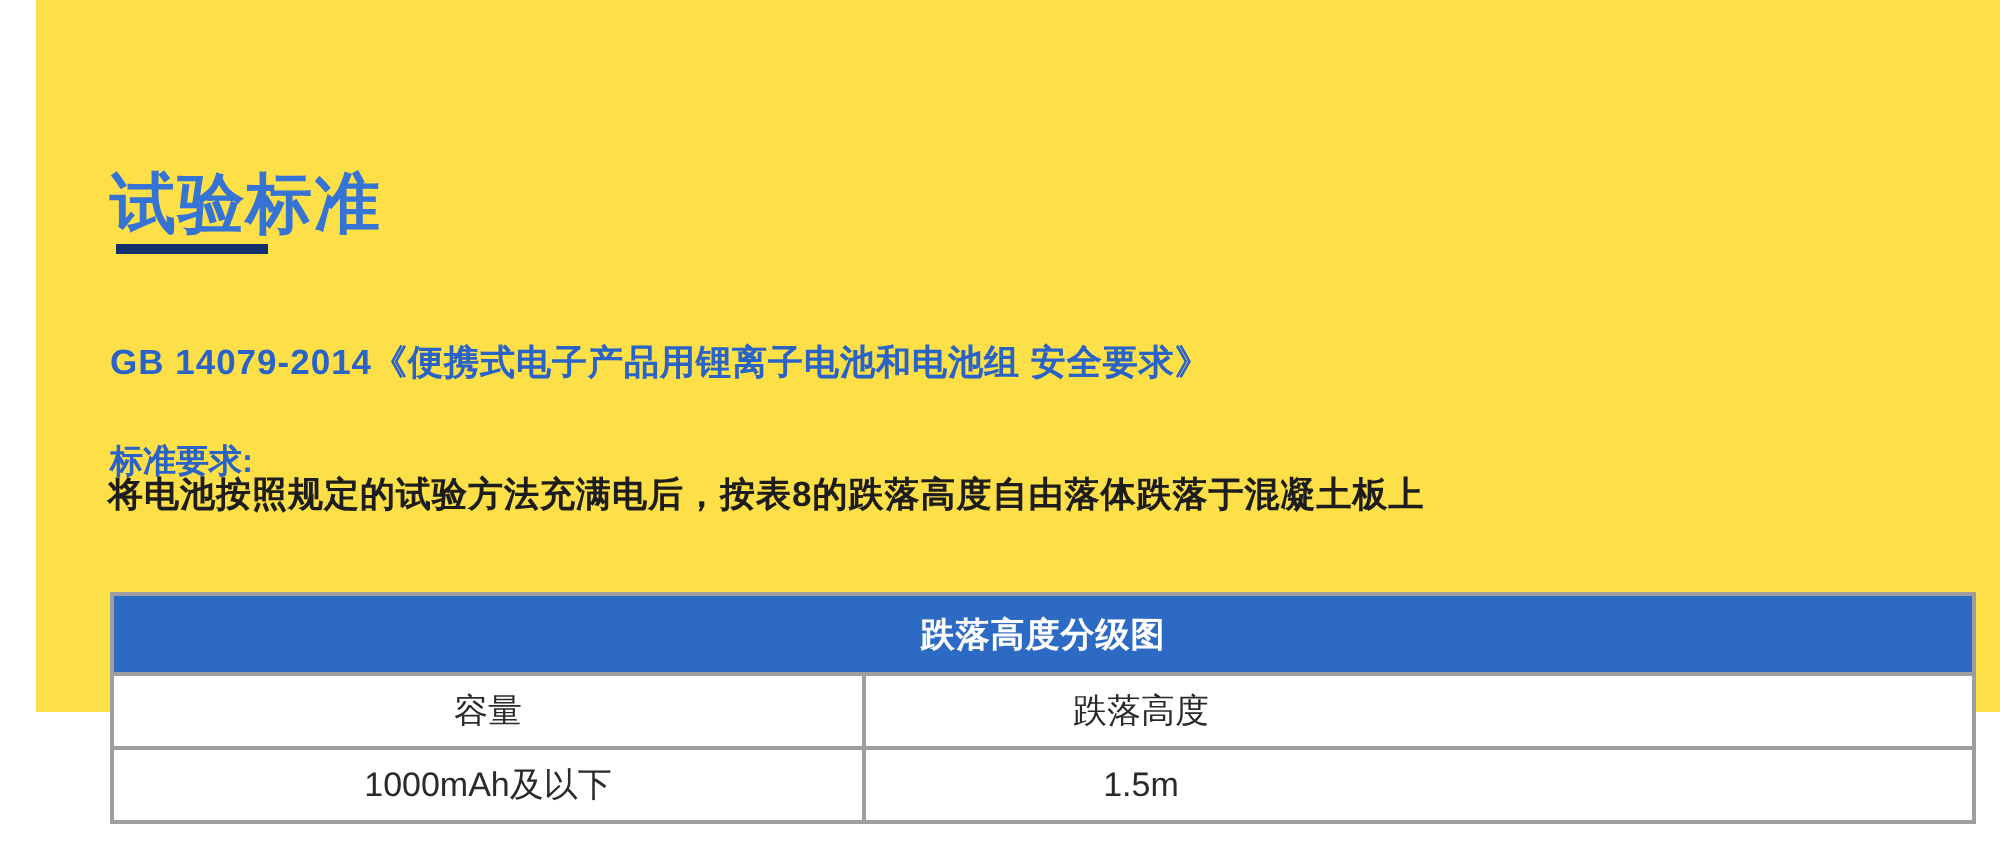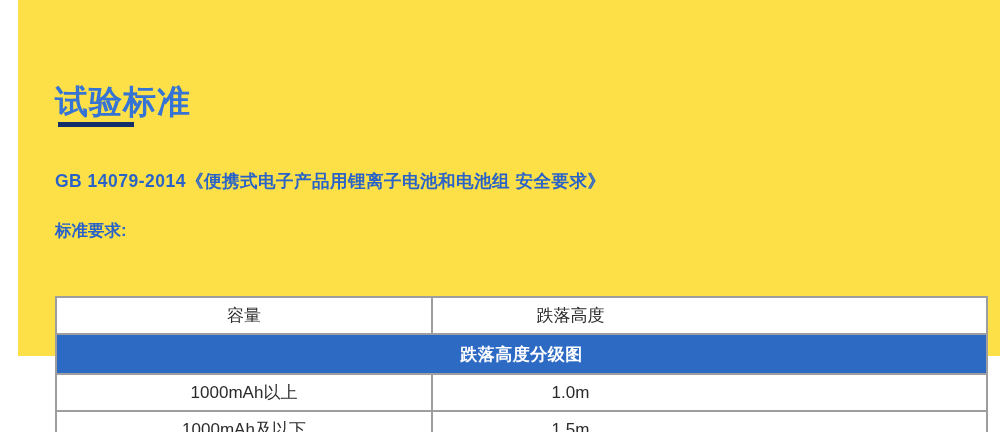--- a/index.html
+++ b/index.html
@@ -73,37 +73,34 @@
 
 <div class="page">
 
   <div class="page-title">试验标准</div>
   <div class="title-underline"></div>
 
   <div class="standard-line">GB 14079-2014《便携式电子产品用锂离子电池和电池组 安全要求》</div>
 
   <div class="requirement-label">标准要求:</div>
 
+  <div class="description">将电池按照规定的试验方法充满电后，按表8的跌落高度自由落体跌落于混凝土板上</div>
 
   <table class="drop-table">
     <colgroup>
       <col class="col-1">
       <col class="col-2">
     </colgroup>
     <tbody>
         <tr>
-      <td class="cell">容量</td>
-      <td class="cell col2">跌落高度</td>
-    </tr>
-    <tr>
       <th class="table-title-cell" colspan="2">跌落高度分级图</th>
     </tr>
     <tr>
-      <td class="cell">1000mAh以上</td>
-      <td class="cell col2">1.0m</td>
+      <td class="cell">容量</td>
+      <td class="cell col2">跌落高度</td>
     </tr>
     <tr>
       <td class="cell">1000mAh及以下</td>
       <td class="cell col2">1.5m</td>
     </tr>
   </tbody>
     </table>
 
 </div>
 

